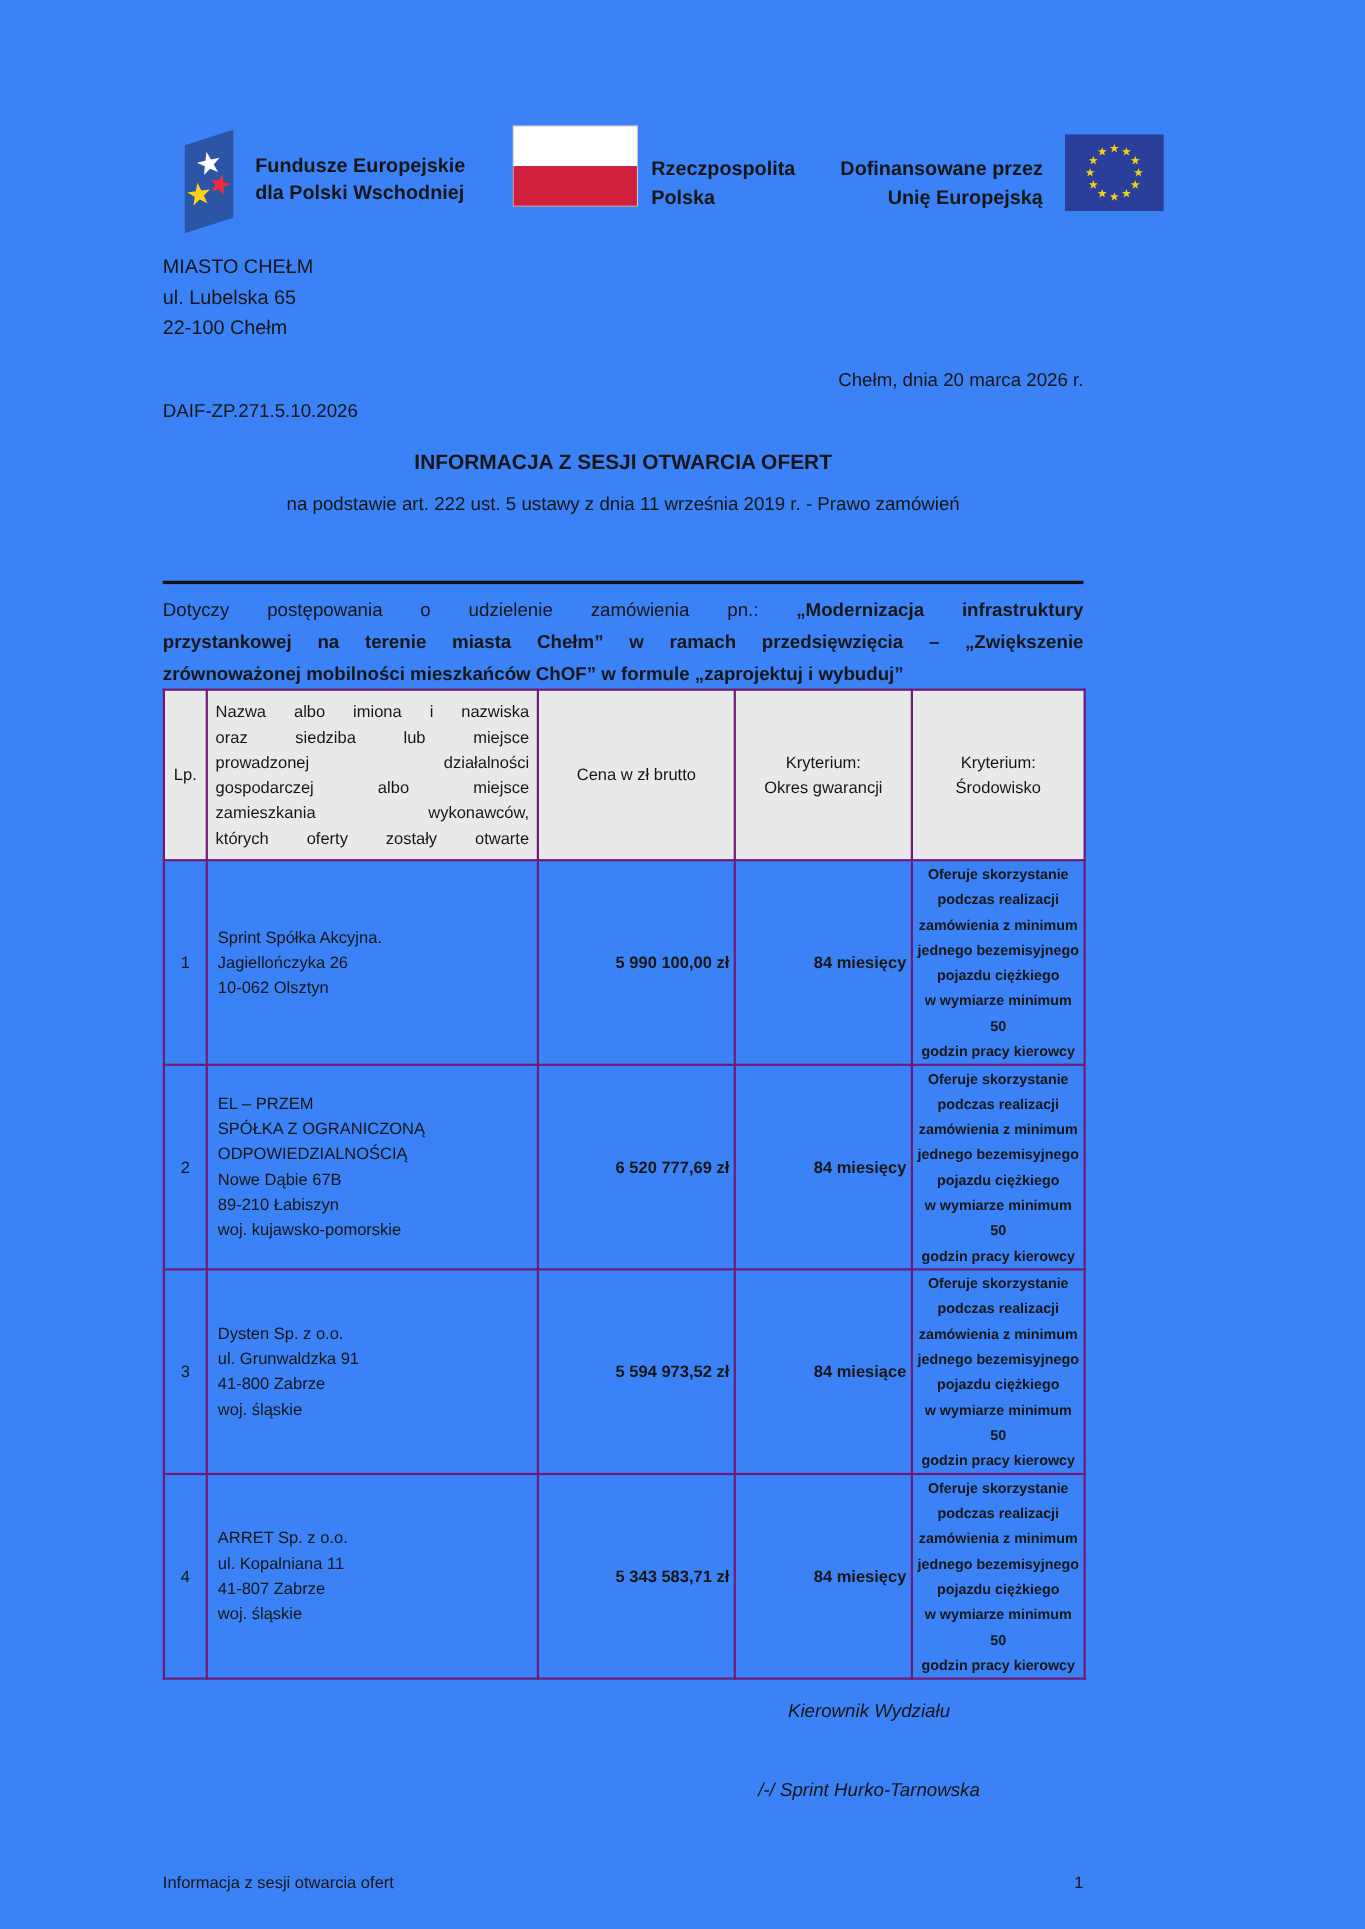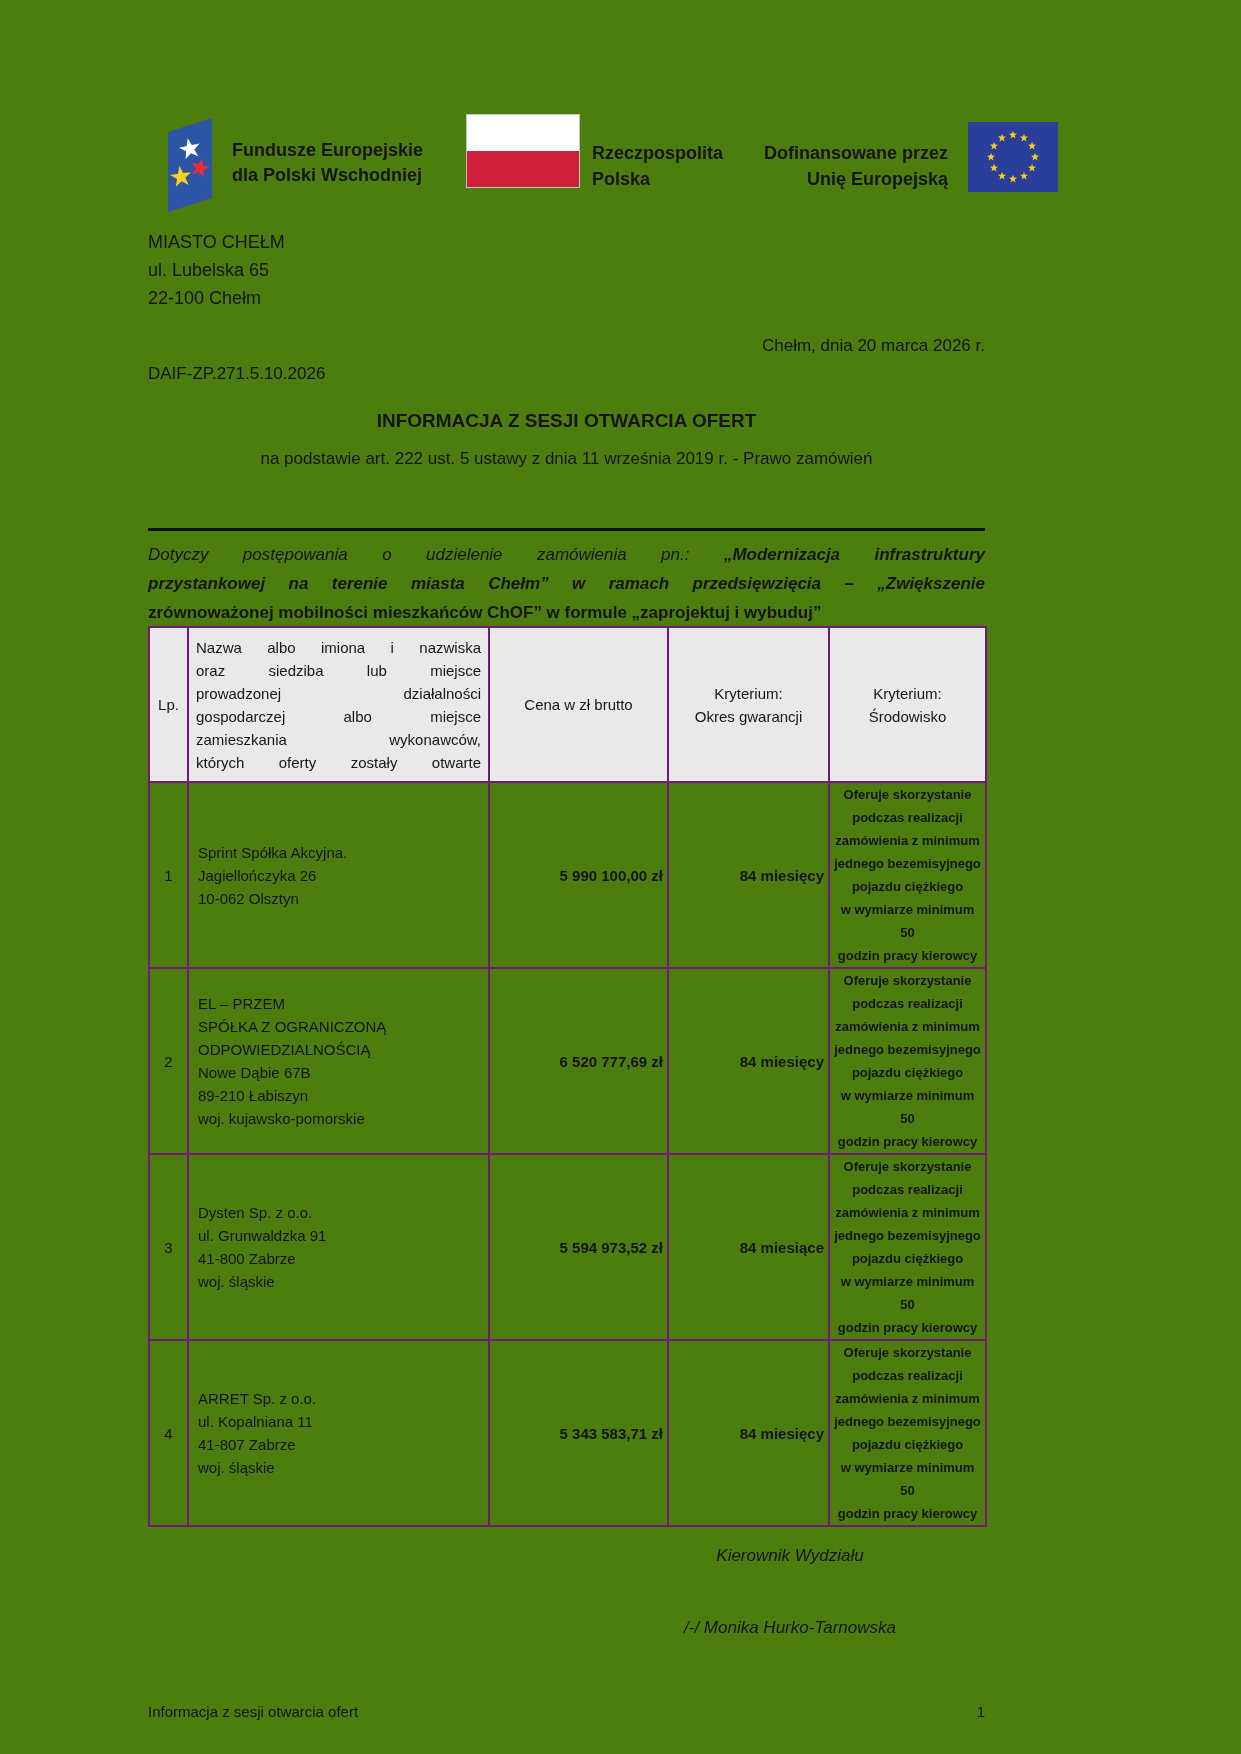--- a/index.html
+++ b/index.html
@@ -1,17 +1,17 @@
 <!DOCTYPE html>
 <html lang="pl"><head>
 <meta charset="utf-8">
 <style>
   html,body{margin:0;padding:0;background:#fff;}
   .page{
-    position:relative;width:1241px;height:1754px;background:#4d7c0f;overflow:hidden;
+    position:relative;width:1241px;height:1754px;background:#3b82f6;overflow:hidden;
     font-family:"Liberation Sans","DejaVu Sans",sans-serif;color:#161616;
   }
   .abs{position:absolute;}
   svg{display:block;}
 
   
   .fe-flag{left:166px;top:116px;}
   .fe-text{left:232px;top:138px;font-weight:bold;font-size:18px;line-height:25px;}
   .pl-flag{left:466px;top:114px;}
   .pl-text{left:592px;top:140px;font-weight:bold;font-size:18px;line-height:26px;}
@@ -22,21 +22,21 @@
   .addr{left:148px;top:228px;font-size:18px;line-height:28px;}
   .dateline{right:256px;top:336px;font-size:17px;}
   .ref{left:148px;top:364px;font-size:17px;}
   .title{left:148px;top:410px;width:837px;text-align:center;font-size:19px;font-weight:bold;}
   .legal{left:148px;width:837px;text-align:center;font-size:17px;line-height:24px;}
   .legal1{top:447px;}
   .legal2{top:473px;}
   .rule{left:148px;top:528px;width:837px;height:3px;background:#111;}
   .para{left:148px;top:540px;width:837px;font-size:17px;line-height:29px;}
   .pline{text-align:justify;}
-  .jall{text-align-last:justify;font-style:italic;}
+  .jall{text-align-last:justify;}
   .b{font-weight:bold;}
 
   
   .offers{
     position:absolute;left:148px;top:626px;width:837px;
     border-collapse:collapse;table-layout:fixed;font-size:15px;
   }
   .offers th,.offers td{border:2px solid #701a75;vertical-align:middle;padding:2px 4px;}
   .offers thead tr{height:155px;}
   .offers tbody tr{height:174px;}
@@ -214,19 +214,19 @@
 jednego bezemisyjnego
 pojazdu ciężkiego
 w wymiarze minimum 50
 godzin pracy kierowcy</td>
       </tr>
     </tbody>
   </table>
 
   <div class="abs sig">
     <div class="sig-role">Kierownik Wydziału</div>
-    <div class="sig-name">/-/ Monika Hurko-Tarnowska</div>
+    <div class="sig-name">/-/ Sprint Hurko-Tarnowska</div>
   </div>
 
   <div class="abs foot-left">Informacja z sesji otwarcia ofert</div>
   <div class="abs foot-page">1</div>
 
 </div>
 
 </body></html>

